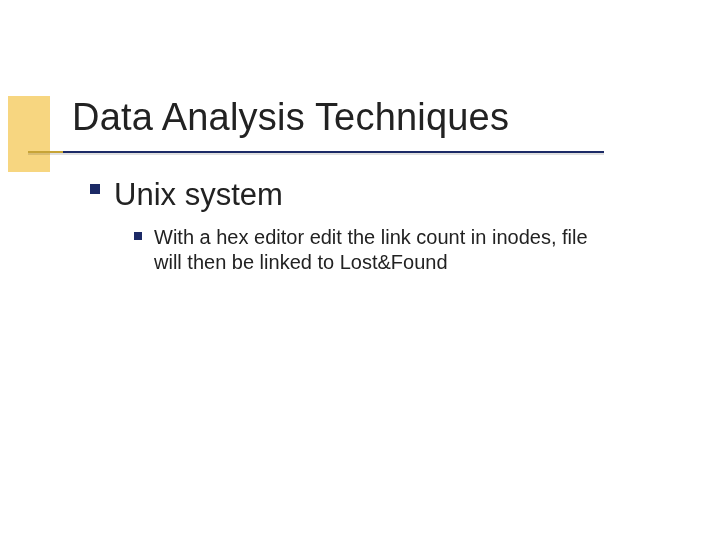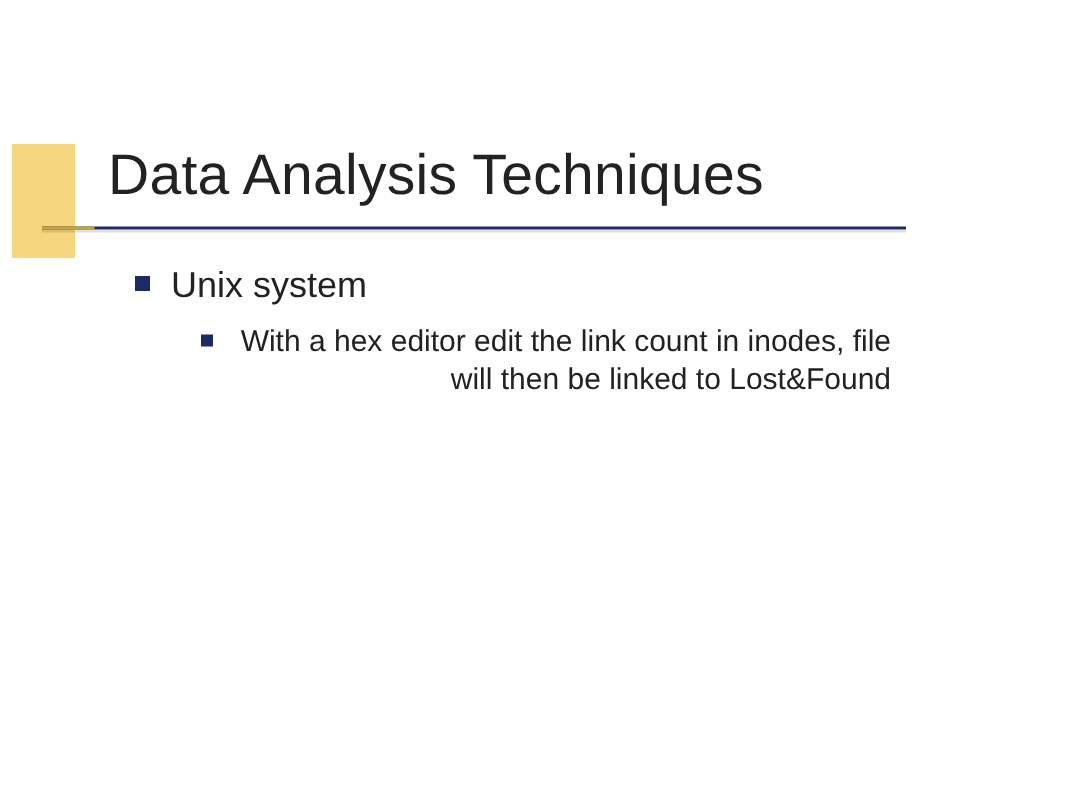--- a/index.html
+++ b/index.html
@@ -69,32 +69,31 @@
   }
   .lvl1 .bullet {
     width: 10px;
     height: 10px;
     background: #1c2a66;
     margin-top: 8px;
     margin-right: 14px;
     flex: 0 0 auto;
   }
   .lvl1 .text {
-    font-size: 24px;
+    font-size: 31px;
     font-family: Verdana, Geneva, sans-serif;
   }
   .sublist {
     margin-left: 44px;
     margin-top: 6px;
   }
   .lvl2 {
     display: flex;
     align-items: flex-start;
     margin-bottom: 4px;
-    text-align: right;
   }
   .lvl2 .bullet {
     width: 8px;
     height: 8px;
     background: #1c2a66;
     margin-top: 7px;
     margin-right: 12px;
     flex: 0 0 auto;
   }
   .lvl2 .text {

